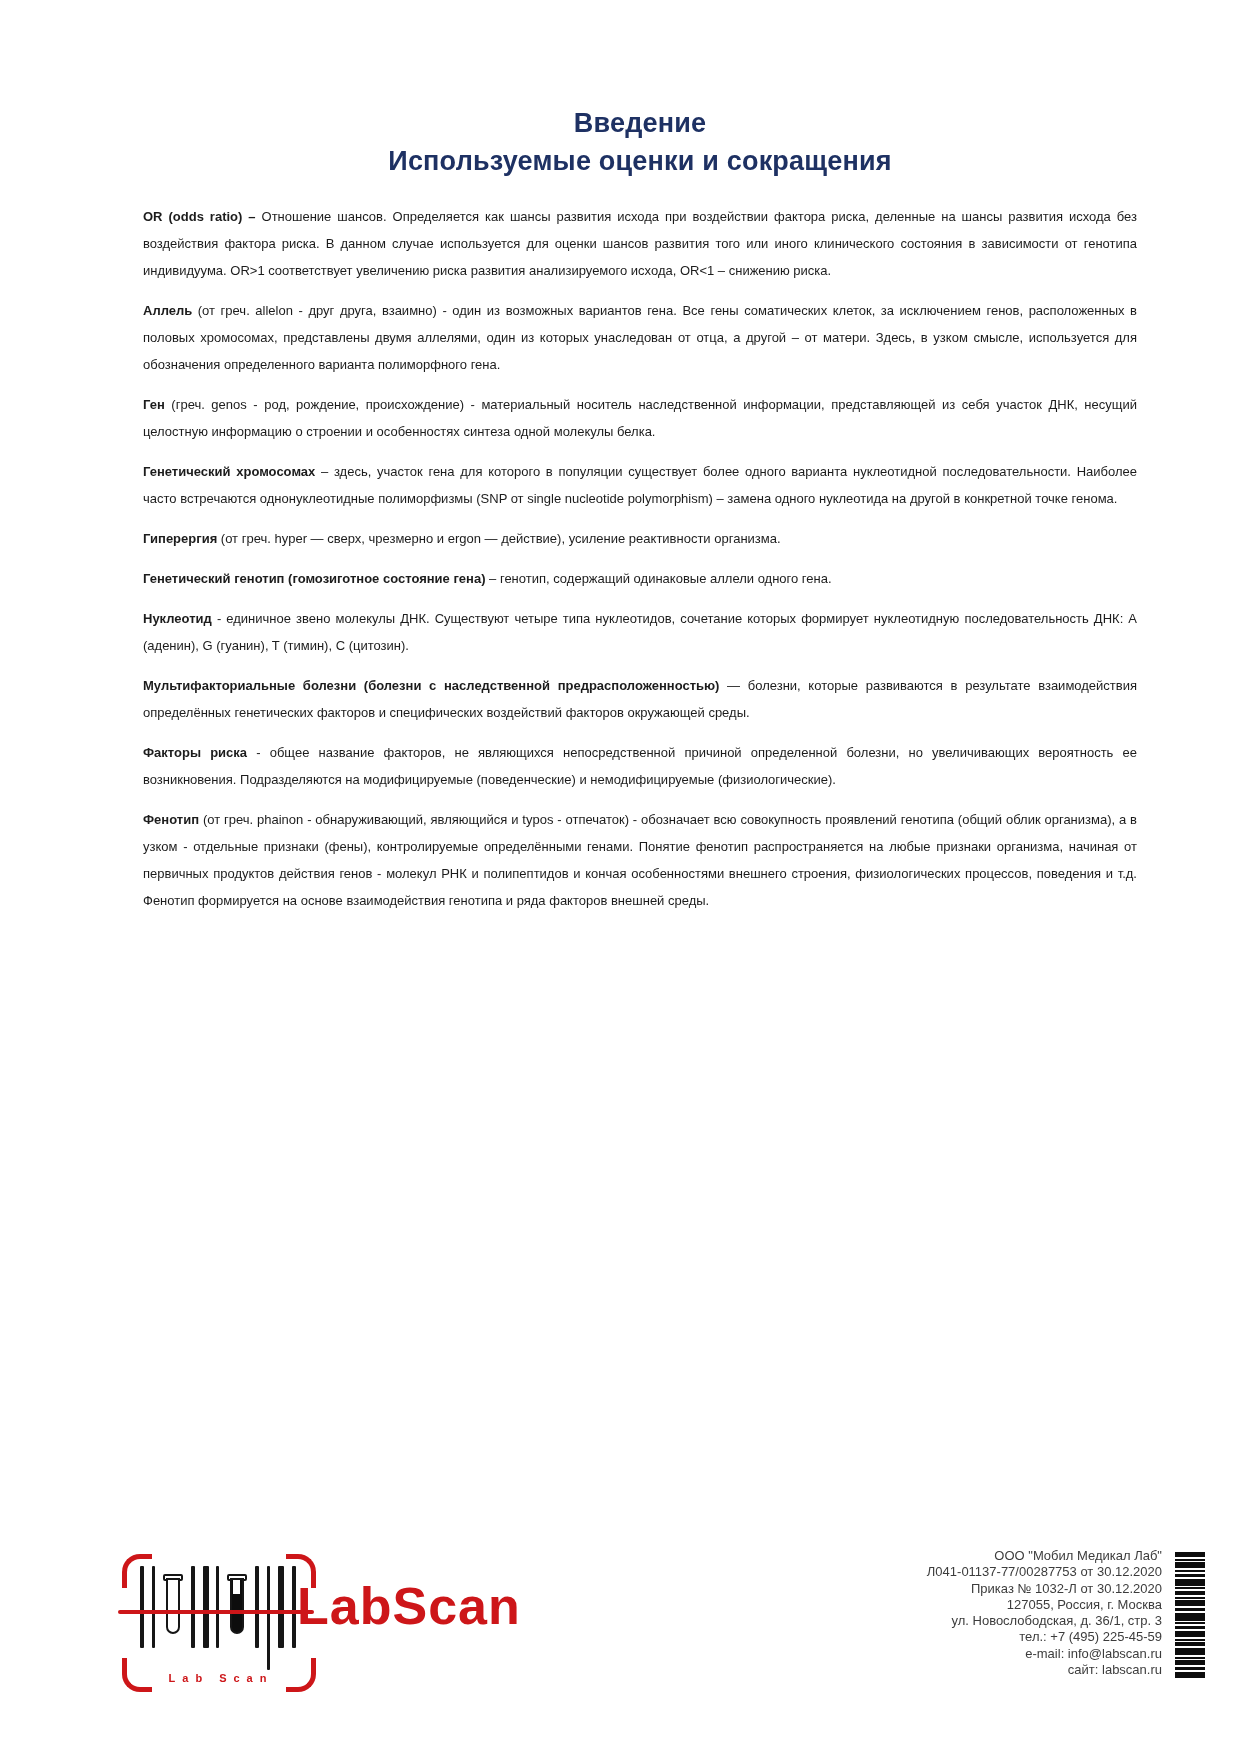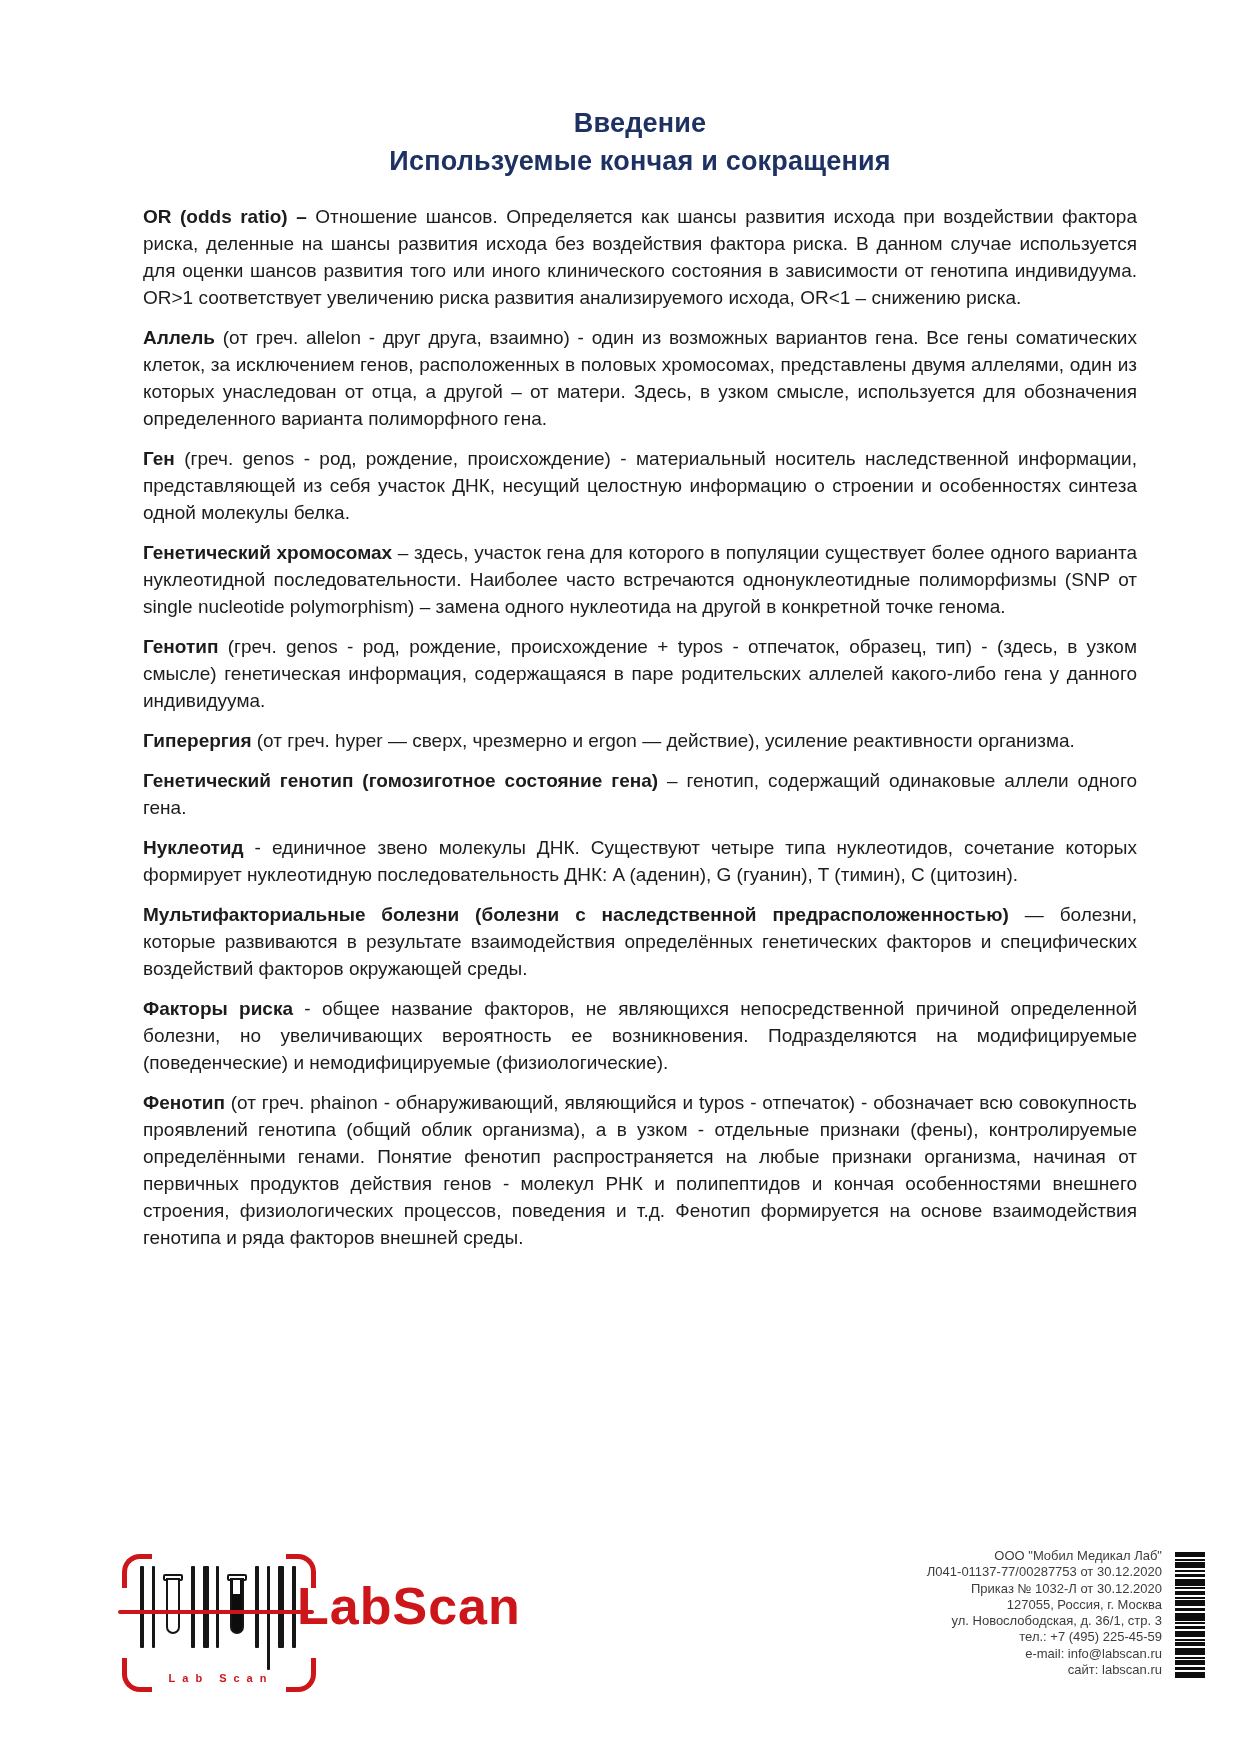--- a/index.html
+++ b/index.html
@@ -21,21 +21,21 @@
   .title {
     text-align:center;
     color:#1e3163;
     font-size:27px;
     font-weight:bold;
     line-height:1.42;
     margin-bottom:22px;
     letter-spacing:.2px;
   }
   .def {
-    font-size:19px;
+    font-size:13px;
     line-height:27px;
     text-align:justify;
     margin-bottom:13px;
     color:#1c1c1c;
   }
   .def .term { font-weight:bold; }
   
   .footer { position:absolute; left:0; top:1540px; width:1241px; height:200px; }
   .company {
     position:absolute;
@@ -86,33 +86,32 @@
     font-family:"Liberation Sans", sans-serif; }
 </style>
 </head>
 <body>
 
 <div class="page">
 
   <div class="content">
     <h1 class="title">
       <span>Введение</span><br>
-      <span>Используемые кончая и сокращения</span>
+      <span>Используемые оценки и сокращения</span>
     </h1>
 
     <div id="defs">
       <p class="def"><b class="term">OR (odds ratio) –</b><span class="text"> Отношение шансов. Определяется как шансы развития исхода при воздействии фактора риска, деленные на шансы развития исхода без воздействия фактора риска. В данном случае используется для оценки шансов развития того или иного клинического состояния в зависимости от генотипа индивидуума. OR&gt;1 соответствует увеличению риска развития анализируемого исхода, OR&lt;1 – снижению риска.</span></p>
 
       <p class="def"><b class="term">Аллель</b><span class="text"> (от греч. allelon - друг друга, взаимно) - один из возможных вариантов гена. Все гены соматических клеток, за исключением генов, расположенных в половых хромосомах, представлены двумя аллелями, один из которых унаследован от отца, а другой – от матери. Здесь, в узком смысле, используется для обозначения определенного варианта полиморфного гена.</span></p>
 
       <p class="def"><b class="term">Ген</b><span class="text"> (греч. genos - род, рождение, происхождение) - материальный носитель наследственной информации, представляющей из себя участок ДНК, несущий целостную информацию о строении и особенностях синтеза одной молекулы белка.</span></p>
 
       <p class="def"><b class="term">Генетический хромосомах</b><span class="text"> – здесь, участок гена для которого в популяции существует более одного варианта нуклеотидной последовательности. Наиболее часто встречаются однонуклеотидные полиморфизмы (SNP от single nucleotide polymorphism) – замена одного нуклеотида на другой в конкретной точке генома.</span></p>
 
-      <p class="def"><b class="term">Генотип</b><span class="text"> (греч. genos - род, рождение, происхождение + typos - отпечаток, образец, тип) - (здесь, в узком смысле) генетическая информация, содержащаяся в паре родительских аллелей какого-либо гена у данного индивидуума.</span></p>
 
 
       <p class="def"><b class="term">Гиперергия</b><span class="text"> (от греч. hyper — сверх, чрезмерно и ergon — действие), усиление реактивности организма.</span></p>
 
       <p class="def"><b class="term">Генетический генотип (гомозиготное состояние гена)</b><span class="text"> – генотип, содержащий одинаковые аллели одного гена.</span></p>
 
       <p class="def"><b class="term">Нуклеотид</b><span class="text"> - единичное звено молекулы ДНК. Существуют четыре типа нуклеотидов, сочетание которых формирует нуклеотидную последовательность ДНК: A (аденин), G (гуанин), T (тимин), C (цитозин).</span></p>
 
       <p class="def"><b class="term">Мультифакториальные болезни (болезни с наследственной предрасположенностью)</b><span class="text"> — болезни, которые развиваются в результате взаимодействия определённых генетических факторов и специфических воздействий факторов окружающей среды.</span></p>
 

